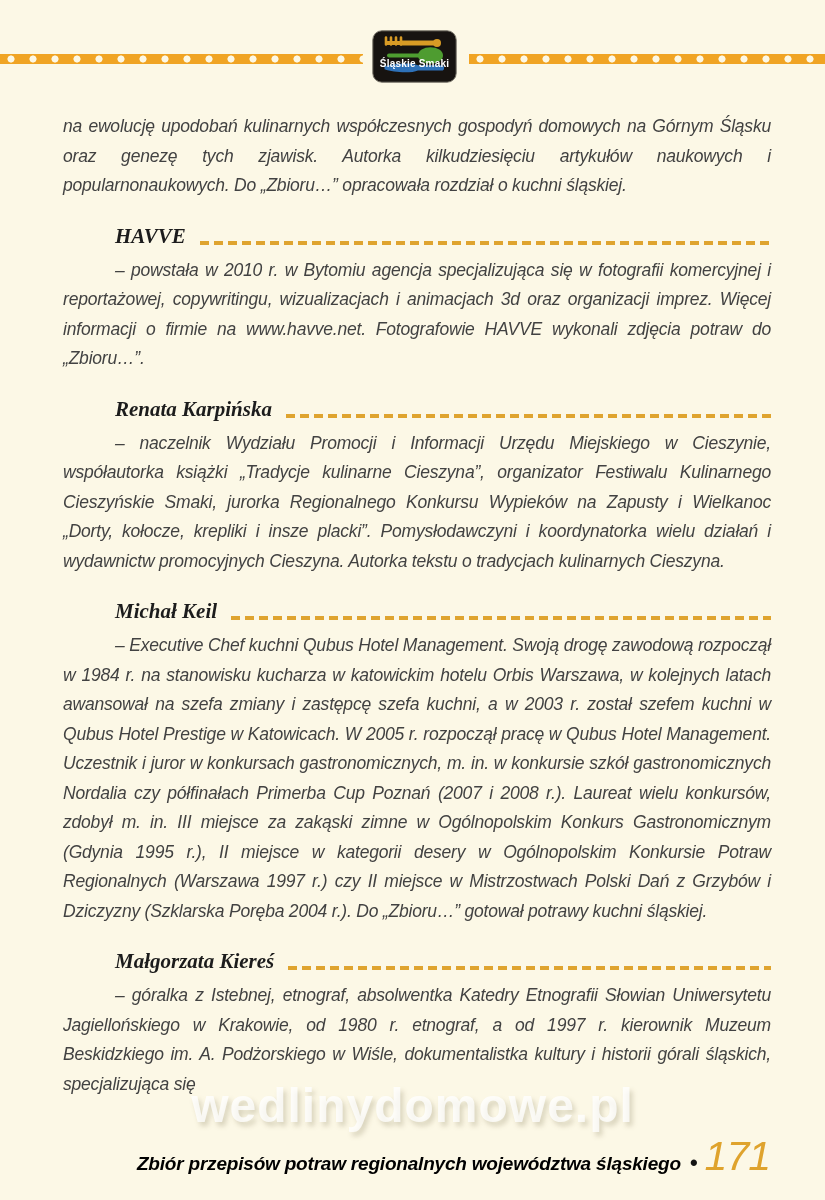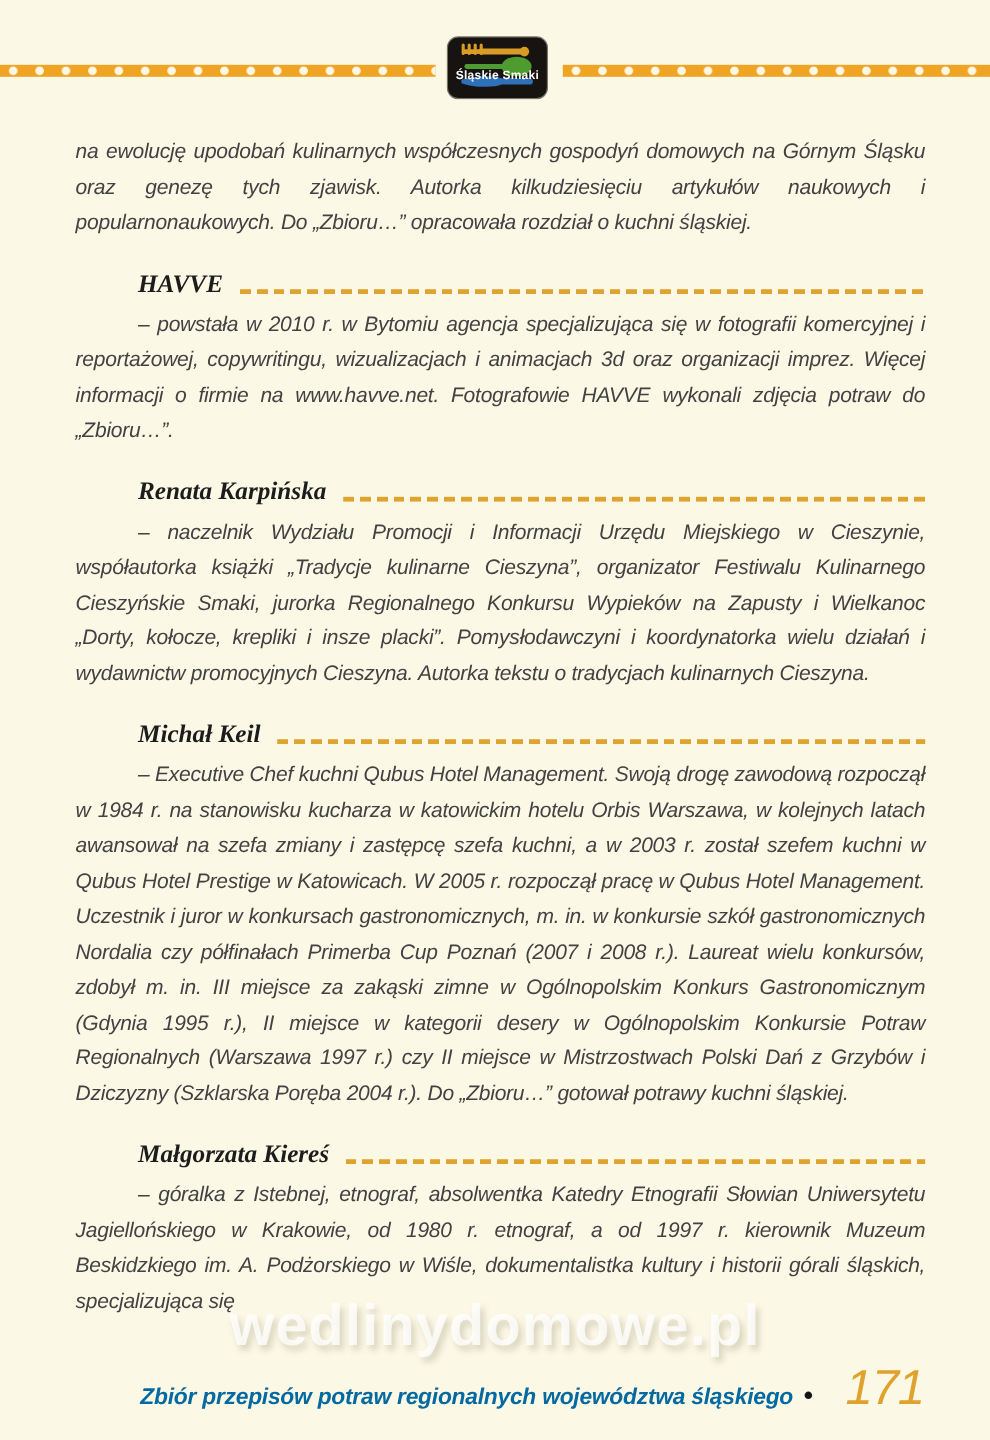--- a/index.html
+++ b/index.html
@@ -60,30 +60,29 @@
     font-size:48px;font-weight:bold;letter-spacing:1px;white-space:nowrap;
     color:rgba(255,255,255,0.78);
     text-shadow:3px 4px 5px rgba(130,118,82,0.28);
     pointer-events:none;
   }
   .footer-line{
     position:absolute;right:55px;top:1136px;
     display:flex;align-items:baseline;
   }
   .footer-title{
-    color:#0369a1;font-weight:bold;font-style:italic;font-size:19px;
+    color:#000000;font-weight:bold;font-style:italic;font-size:19px;
     letter-spacing:-0.2px;
   }
   .footer-dot{
     color:#141414;font-size:22px;margin:0 7px 0 9px;font-weight:bold;
   }
   .footer-page{
     color:#DFA32D;font-style:italic;font-size:41px;line-height:1;
     letter-spacing:-1px;
-    margin-left:20px;
   }
 </style>
 </head>
 <body>
 
 <div class="ribbon ribbon-left"></div>
 <div class="ribbon ribbon-right"></div>
 
 <div class="logo-badge">
   <svg width="85" height="53" viewBox="0 0 85 53">

